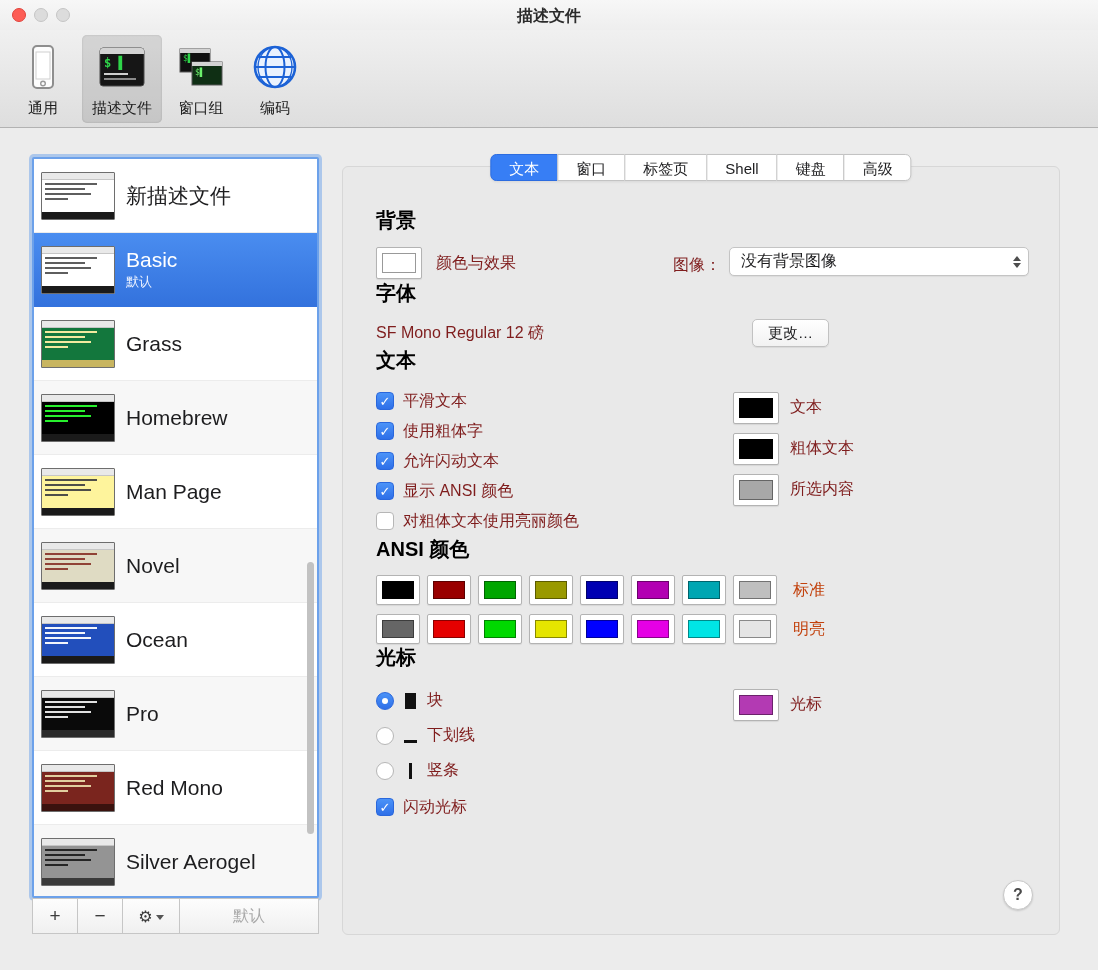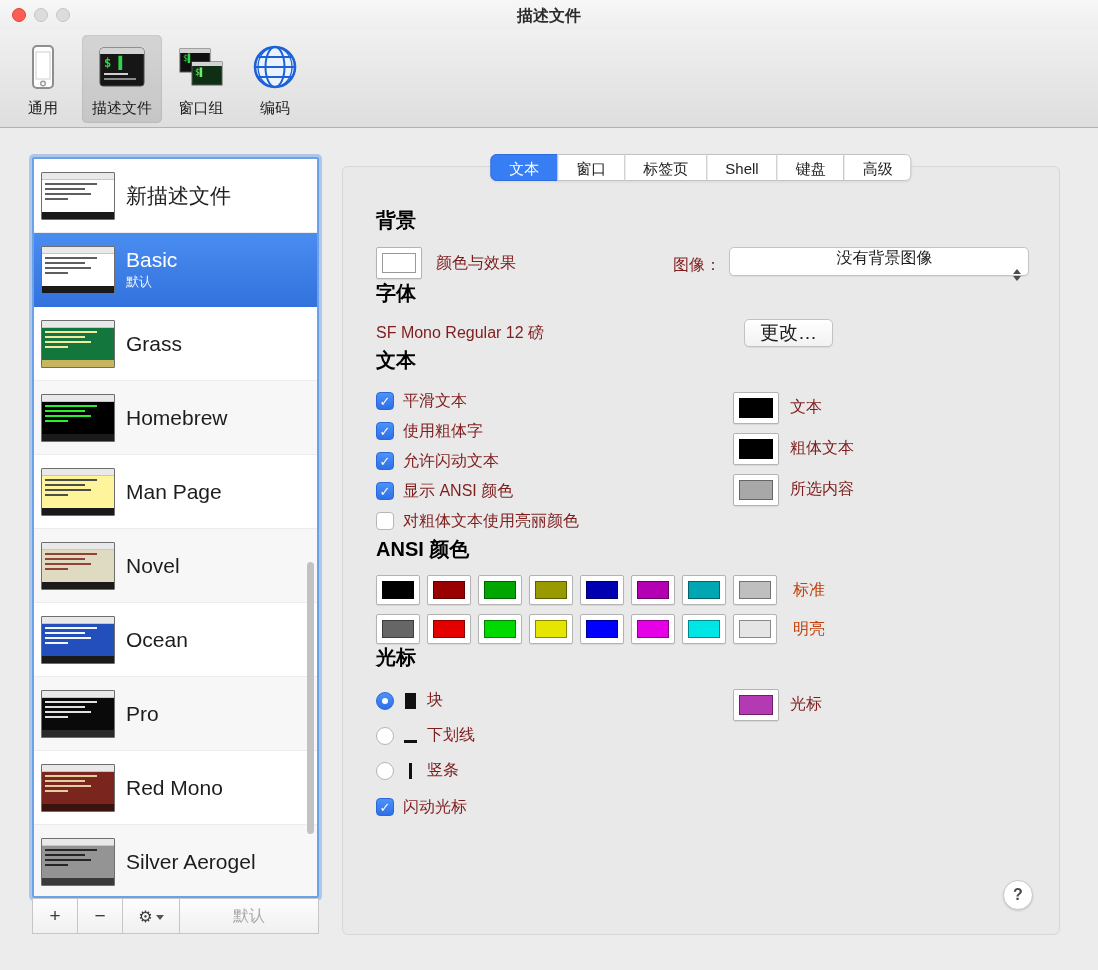--- a/index.html
+++ b/index.html
@@ -75,31 +75,31 @@
   .panel-body { position:relative; height:100%; padding:40px 30px 0 33px; }
   .panel-body h3 { font-size:20px; font-weight:700; color:#000; margin:0 0 12px; }
   .mt30 { margin-top:30px; } .mt24 { margin-top:24px; } .mt36 { margin-top:36px; }
   .lbl { font-size:16px; color:#7f1d1d; }
 
   .row { display:flex; align-items:center; position:relative; }
   .bg-row { height:34px; gap:14px; }
   .image-group { position:absolute; right:0; top:1px; display:flex; align-items:flex-end; gap:8px; }
   .dropdown { width:300px; height:29px; background:#fff; border:1px solid #c4c4c4; border-radius:5px;
     display:flex; align-items:center; padding-left:11px; font-size:16px; color:#1d1d1f;
-    box-shadow:0 1px 1px rgba(0,0,0,.06); cursor:default;flex-direction:column; }
+    box-shadow:0 1px 1px rgba(0,0,0,.06); cursor:default; }
   .dd-arrows { margin-left:auto; margin-right:7px; display:flex; flex-direction:column;
     align-items:center; gap:2px; }
   .dd-arrows i { width:0; height:0; border-left:4px solid transparent; border-right:4px solid transparent; }
   .dd-arrows .up { border-bottom:5px solid #4d4d4d; }
   .dd-arrows .down { border-top:5px solid #4d4d4d; }
 
   .font-row { height:28px; margin-top:6px; }
-  .push-btn { position:absolute; left:368px; top:0; height:28px; padding:0 15px;
+  .push-btn { position:absolute; left:376px; top:0; height:28px; padding:0 15px;
     background:linear-gradient(#fff,#f2f2f2); border:1px solid #c2c2c2; border-radius:5px;
-    font-size:19px; color:#1d1d1f; font-family:inherit; box-shadow:0 1px 1px rgba(0,0,0,.07); cursor:default; }
+    font-size:15px; color:#1d1d1f; font-family:inherit; box-shadow:0 1px 1px rgba(0,0,0,.07); cursor:default; }
 
   
   .color-well { width:46px; height:32px; background:#fff; border:1px solid #b3b3b3; border-radius:2px;
     display:inline-flex; align-items:center; justify-content:center; flex-shrink:0;
     box-shadow:0 1px 1px rgba(0,0,0,.08); cursor:default; }
   .well-inner { width:34px; height:20px; background:var(--wc,#fff); border:1px solid rgba(0,0,0,.4); }
   .color-well.small { width:44px; height:30px; }
   .color-well.small .well-inner { width:32px; height:18px; }
 
   .text-grid { position:relative; margin-top:10px; }

